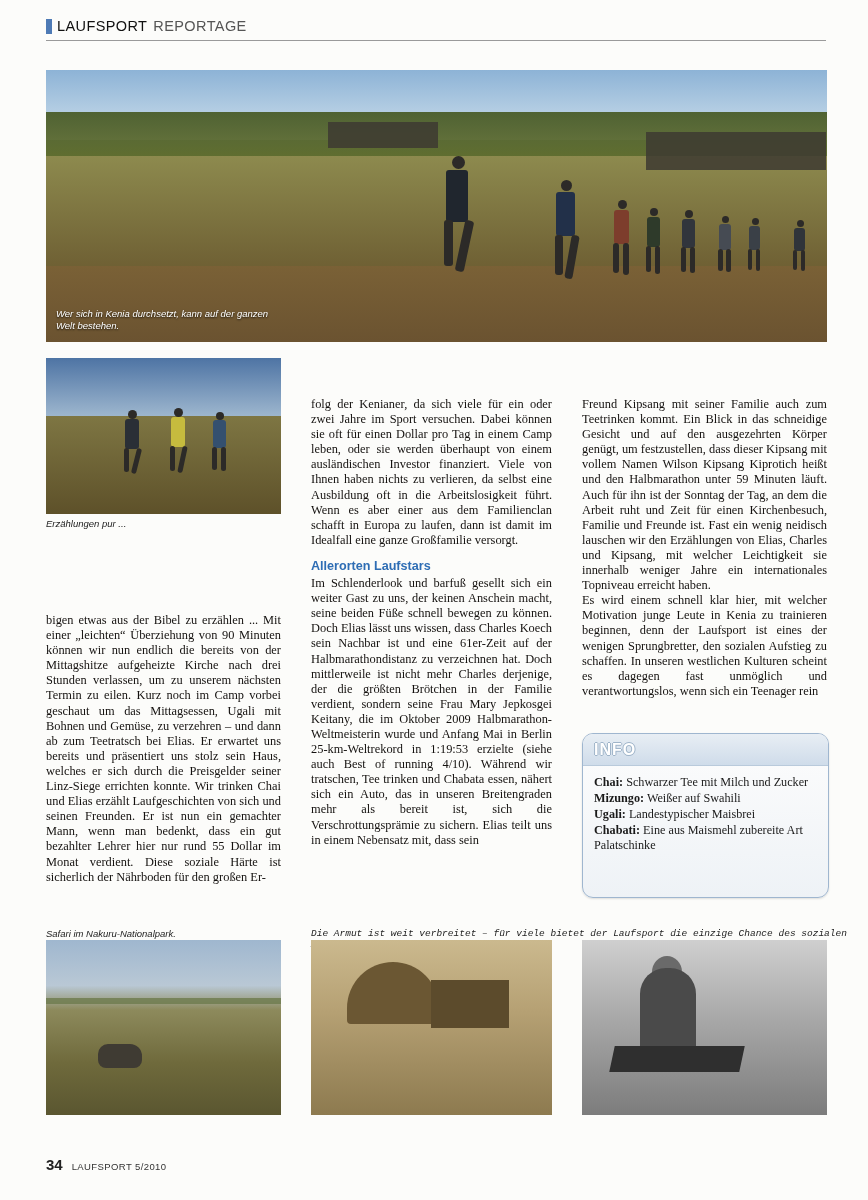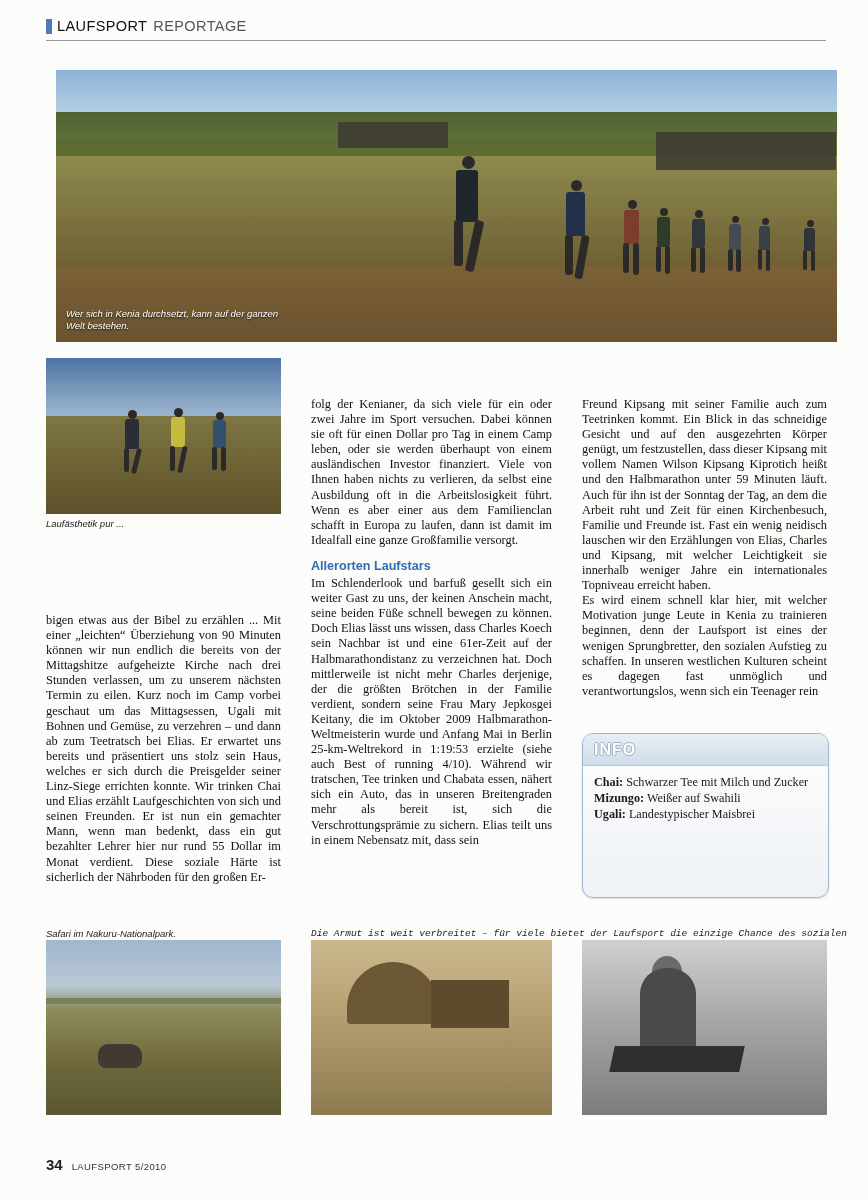--- a/index.html
+++ b/index.html
@@ -37,21 +37,21 @@
   .header-sub{
     font-family:"Liberation Sans", sans-serif;
     font-size:14.5px;
     letter-spacing:0.4px;
     color:#555;
     margin-left:6px;
     font-weight:400;
   }
   
   .hero{
-    position:absolute;left:56px;top:70px;width:781px;height:272px;
+    position:absolute;left:46px;top:70px;width:781px;height:272px;
     background:linear-gradient(#8fb4d8 0%, #a9c5de 22%, #6c7f4c 34%, #7d7a42 55%, #6b5c33 78%, #5d4a2a 100%);
     overflow:hidden;
   }
   .hero .sky{position:absolute;left:0;top:0;width:100%;height:70px;
     background:linear-gradient(#8db3d6,#cfe0ec);}
   .hero .treeline{position:absolute;left:0;top:42px;width:100%;height:46px;
     background:linear-gradient(#44561f,#5e6b2a);opacity:.9;}
   .hero .field{position:absolute;left:0;top:86px;width:100%;height:190px;
     background:linear-gradient(#8d8a4e,#6e5f33 60%,#5b4b2a);}
   .hero .track{position:absolute;left:0;top:196px;width:100%;height:80px;
@@ -241,21 +241,21 @@
     <div class="runner leg" style="left:88px;top:90px;width:5px;height:26px;transform:rotate(14deg);"></div>
     <div class="runner head" style="left:128px;top:50px;width:9px;height:9px;"></div>
     <div class="runner torso" style="left:125px;top:59px;width:14px;height:30px;background:#c6bb3e;"></div>
     <div class="runner leg" style="left:124px;top:88px;width:5px;height:25px;"></div>
     <div class="runner leg" style="left:134px;top:88px;width:5px;height:27px;transform:rotate(12deg);"></div>
     <div class="runner head" style="left:170px;top:54px;width:8px;height:8px;"></div>
     <div class="runner torso" style="left:167px;top:62px;width:13px;height:28px;background:#34506f;"></div>
     <div class="runner leg" style="left:166px;top:89px;width:5px;height:23px;"></div>
     <div class="runner leg" style="left:175px;top:89px;width:5px;height:24px;"></div>
   </div>
-  <div class="cap-small" style="left:46px;top:518px;">Laufästhetik pur ...</div>
+  <div class="cap-small" style="left:46px;top:518px;">Erzählungen pur ...</div>
 
   <div class="col" id="col1">
     <p>bigen etwas aus der Bibel zu erzählen ... Mit einer „leichten“ Überziehung von 90 Minuten können wir nun endlich die bereits von der Mittagshitze aufgeheizte Kirche nach drei Stunden verlassen, um zu unserem nächsten Termin zu eilen. Kurz noch im Camp vorbei geschaut um das Mittagsessen, Ugali mit Bohnen und Gemüse, zu verzehren – und dann ab zum Teetratsch bei Elias. Er erwartet uns bereits und präsentiert uns stolz sein Haus, welches er sich durch die Preisgelder seiner Linz-Siege errichten konnte. Wir trinken Chai und Elias erzählt Laufgeschichten von sich und seinen Freunden. Er ist nun ein gemachter Mann, wenn man bedenkt, dass ein gut bezahlter Lehrer hier nur rund 55 Dollar im Monat verdient. Diese soziale Härte ist sicherlich der Nährboden für den großen Er-</p>
   </div>
 
   <div class="col" id="col2">
     <p>folg der Kenianer, da sich viele für ein oder zwei Jahre im Sport versuchen. Dabei können sie oft für einen Dollar pro Tag in einem Camp leben, oder sie werden überhaupt von einem ausländischen Investor finanziert. Viele von Ihnen haben nichts zu verlieren, da selbst eine Ausbildung oft in die Arbeitslosigkeit führt. Wenn es aber einer aus dem Familienclan schafft in Europa zu laufen, dann ist damit im Idealfall eine ganze Großfamilie versorgt.</p>
     <div class="subhead">Allerorten Laufstars</div>
     <p>Im Schlenderlook und barfuß gesellt sich ein weiter Gast zu uns, der keinen Anschein macht, seine beiden Füße schnell bewegen zu können. Doch Elias lässt uns wissen, dass Charles Koech sein Nachbar ist und eine 61er-Zeit auf der Halbmarathondistanz zu verzeichnen hat. Doch mittlerweile ist nicht mehr Charles derjenige, der die größten Brötchen in der Familie verdient, sondern seine Frau Mary Jepkosgei Keitany, die im Oktober 2009 Halbmarathon-Weltmeisterin wurde und Anfang Mai in Berlin 25-km-Weltrekord in 1:19:53 erzielte (siehe auch Best of running 4/10). Während wir tratschen, Tee trinken und Chabata essen, nähert sich ein Auto, das in unseren Breitengraden mehr als bereit ist, sich die Verschrottungsprämie zu sichern. Elias teilt uns in einem Nebensatz mit, dass sein</p>
   </div>
@@ -275,20 +275,24 @@
         <span>Schwarzer Tee mit Milch und Zucker</span>
       </div>
       <div>
         <b>Mizungo:</b>
         <span>Weißer auf Swahili</span>
       </div>
       <div>
         <b>Ugali:</b>
         <span>Landestypischer Maisbrei</span>
       </div>
+      <div>
+        <b>Chabati:</b>
+        <span>Eine aus Maismehl zubereite Art Palatschinke</span>
+      </div>
     </div>
   </div>
 
   <div class="cap-bottom-left">Safari im Nakuru-Nationalpark.</div>
   <div class="cap-bottom-mid">Die Armut ist weit verbreitet – für viele bietet der Laufsport die einzige Chance des sozialen Aufstiegs.</div>
 
   <div class="ph" id="photo-b1">
     <div class="hz"></div>
     <div class="rhino"></div>
   </div>

